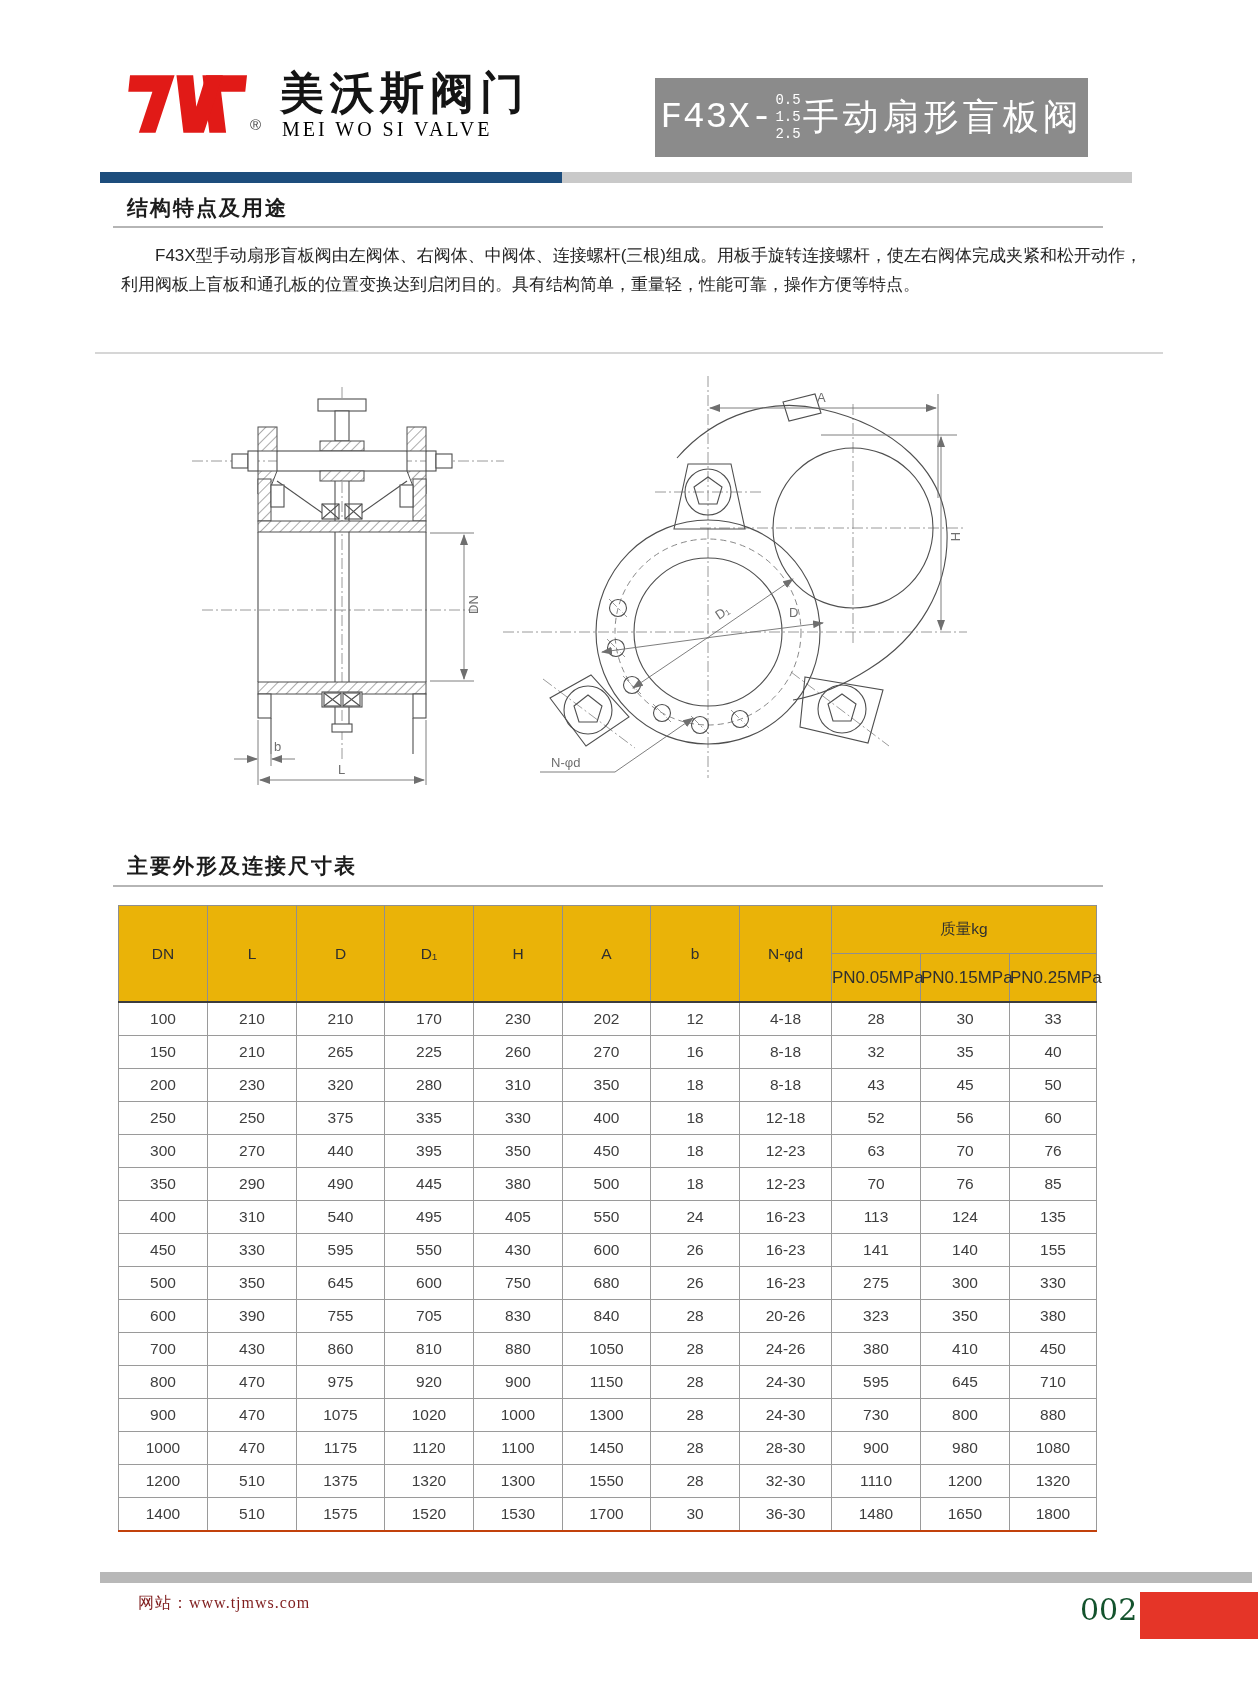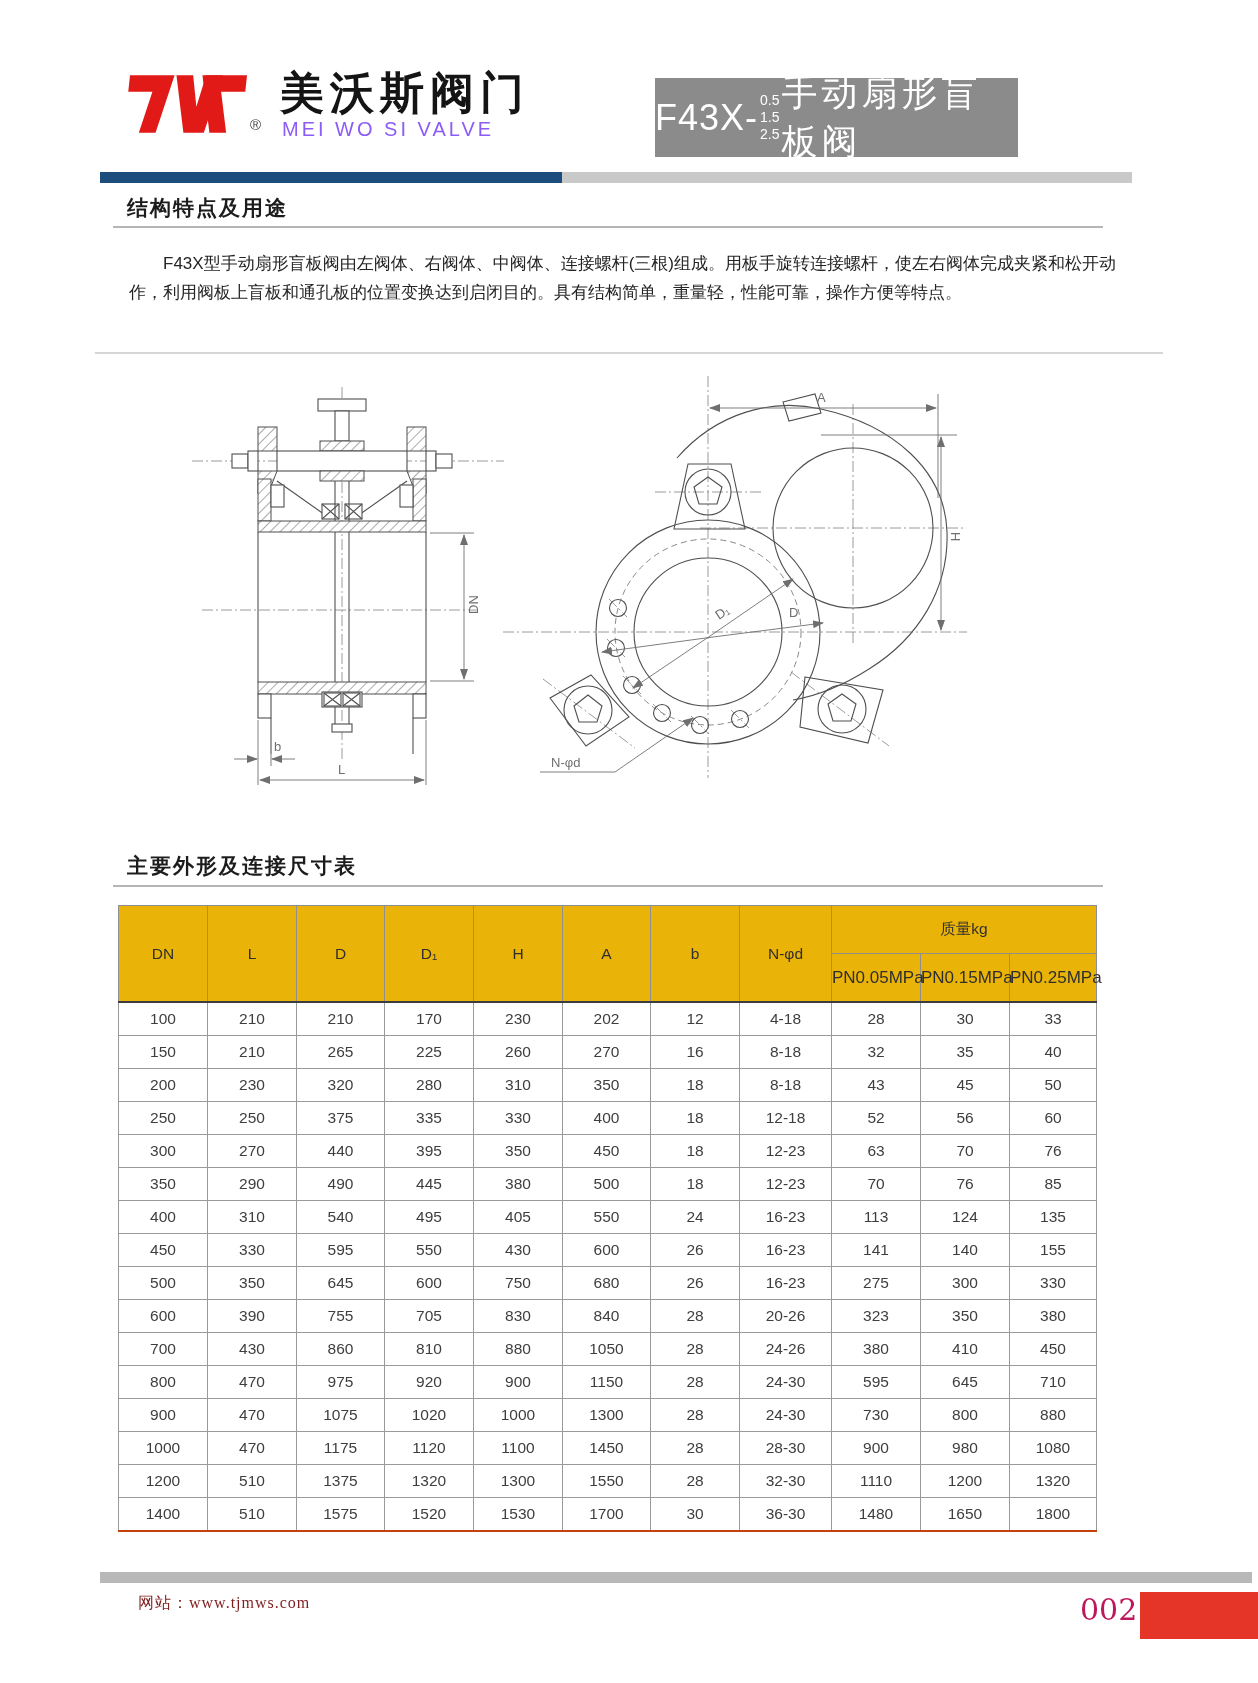--- a/index.html
+++ b/index.html
@@ -4,40 +4,40 @@
 <style>
   html,body{margin:0;padding:0;}
   body{width:1258px;height:1683px;background:#ffffff;position:relative;overflow:hidden;
        font-family:"Liberation Sans", sans-serif;color:#222;}
   .abs{position:absolute;}
 
   
   .company-cn{left:280px;top:64px;font-size:44px;font-weight:bold;letter-spacing:6px;
               font-family:"DejaVu Serif", serif;color:#141414;}
   .company-en{left:282px;top:118px;font-size:20px;letter-spacing:3px;
-              font-family:Liberation Sans, sans-serif;color:#8b5cf6;}
+              font-family:Liberation Serif, serif;color:#000000;}
   .reg-mark{left:250px;top:116px;font-size:15px;color:#444;}
-  .banner{left:655px;top:78px;width:363px;height:79px;background:#8b8b8b;
-          display:flex;align-items:center;justify-content:center;gap:2px;color:#fff;}
+  .banner{left:655px;top:78px;width:433px;height:79px;background:#8b8b8b;
+          display:flex;align-items:center;justify-content:center;gap:2px;color:#fff;font-family:Liberation Mono, monospace;}
   .banner .model{font-size:36px;letter-spacing:1px;}
   .banner .pressures{font-size:14px;line-height:1.2;text-align:left;}
   .banner .pressures div{display:block;}
   .banner .product{font-size:36px;letter-spacing:4px;}
   .bar-blue{left:100px;top:172px;width:462px;height:11px;background:#1d4d7c;}
   .bar-gray{left:562px;top:172px;width:570px;height:11px;background:#c9c9c9;}
 
   
   .sec-heading{font-size:21px;font-weight:bold;color:#1c1c1c;letter-spacing:2px;margin-left:14px;}
   .heading-1{left:113px;top:194px;}
   .rule-1{left:113px;top:226px;width:990px;height:2px;background:#b5b5b5;}
   .heading-2{left:113px;top:852px;}
   .rule-2{left:113px;top:885px;width:990px;height:2px;background:#b5b5b5;}
 
   .features-text{left:113px;top:233px;width:1038px;font-size:17px;line-height:1.72;color:#242424;}
-  .features-text p{margin:16px;text-indent:2em;}
+  .features-text p{margin:8px;text-indent:2em;}
 
   .divider{left:95px;top:352px;width:1068px;height:2px;background:#d6d6d6;}
 
   
   .draw-left{left:172px;top:352px;}
   .draw-right{left:495px;top:346px;}
   .cl{stroke:#8f8f8f;stroke-width:0.9;stroke-dasharray:11 3 2 3;fill:none;}
   .s{stroke:#4f4f4f;stroke-width:1.1;fill:none;}
   .ln{stroke:#4f4f4f;stroke-width:1.1;fill:#ffffff;}
   .ht{stroke:#4f4f4f;stroke-width:1;fill:url(#h1);}
@@ -54,21 +54,21 @@
   table.dim thead{border-top:1px solid #8f8f8f;border-bottom:2px solid #3c3c3c;}
   table.dim tbody{border-bottom:2px solid #c2410c;}
   table.dim td{border:1px solid #9a9a9a;height:32px;text-align:center;padding:0;}
   table.dim .pn{font-size:17px;}
   table.dim th.grp{height:47px;}
 
   
   .footer-bar{left:100px;top:1572px;width:1152px;height:11px;background:#b8b8b8;}
   .website{left:138px;top:1593px;font-size:16px;color:#7f1d1d;
            font-family:"Liberation Serif", serif;letter-spacing:1px;}
-  .page-num{left:1080px;top:1592px;font-size:30px;color:#be185d;font-family:"DejaVu Serif", serif;}
+  .page-num{left:1080px;top:1592px;font-size:30px;color:#14532d;font-family:"DejaVu Serif", serif;}
   .red-block{left:1140px;top:1592px;width:118px;height:47px;background:#e53528;}
 </style>
 </head>
 <body>
 
 <div class="abs" style="left:118px;top:64px;">
   <svg width="130" height="78" viewBox="0 0 140 80">
     <g transform="skewX(-6)" fill="#e11a17">
       <path d="M14,10 H62 L48,72 H30 L40,28 H14 Z"></path>
       <path d="M140,10 H92 L106,72 H124 L114,28 H140 Z"></path>

